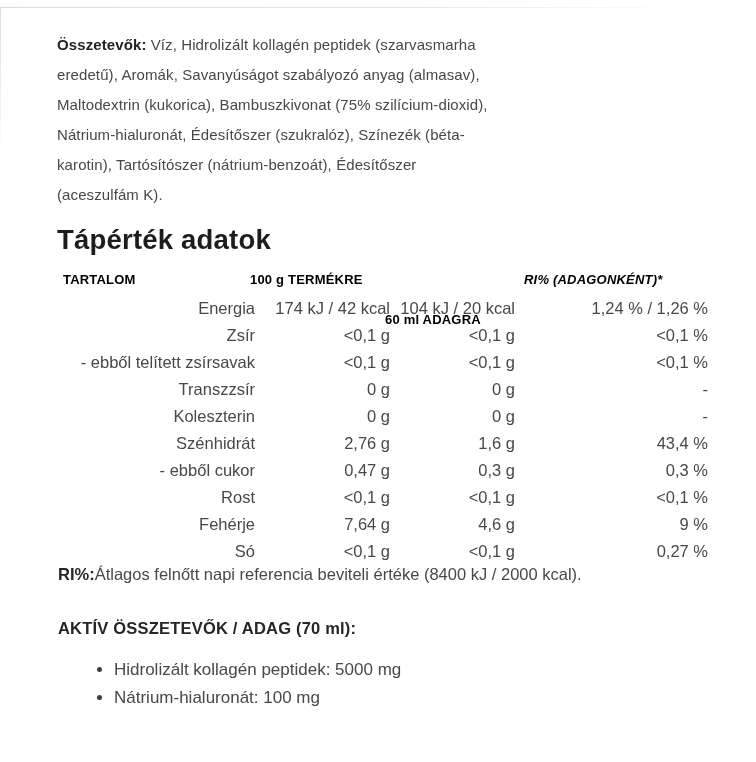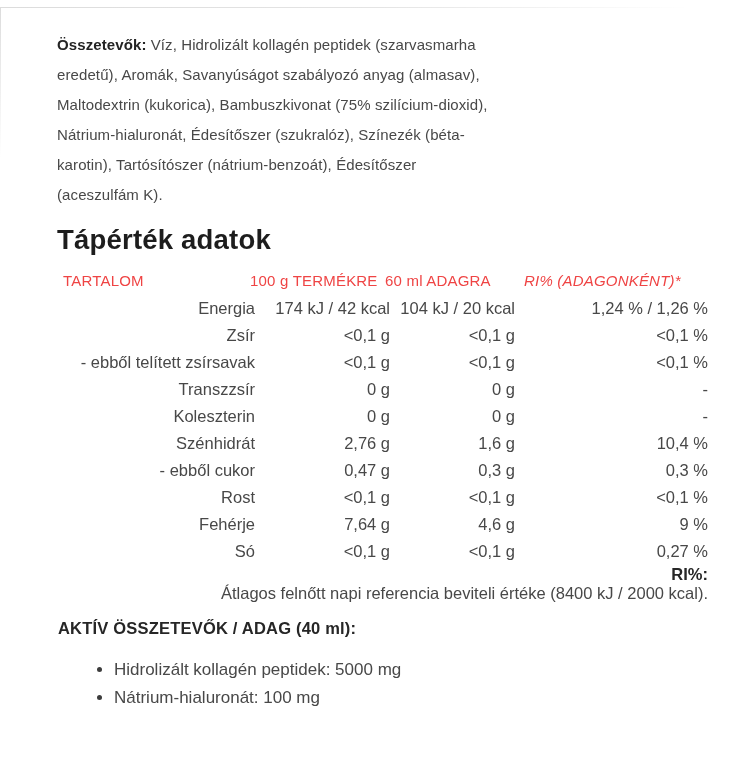--- a/index.html
+++ b/index.html
@@ -22,35 +22,35 @@
   .ing-bold{font-weight:700;color:#242424;}
 
   
   .section-title{
     margin:13px 0 0;font-size:27.5px;line-height:34px;font-weight:900;
     color:#1d1d1d;letter-spacing:.2px;
   }
 
   
   .ntable{margin:15px 0 0 6px;}
-  .thead{position:relative;height:20px;font-size:15px;font-weight:400;
-    color:#ef4444;letter-spacing:.2px;}
+  .thead{position:relative;height:20px;font-size:13px;font-weight:700;
+    color:#000000;letter-spacing:.2px;}
   .thead .h{position:absolute;top:0;white-space:nowrap;}
   .h-1{left:0;}
   .h-2{left:187px;}
-  .h-3{left:322px;}
+  .h-3{left:322px;margin-top:40px;}
   .h-4{left:433px;font-style:italic;margin-left:28px;}
   .tbody{margin-top:3px;}
   .trow{display:grid;grid-template-columns:192px 135px 125px auto;
     height:27px;align-items:center;font-size:16.5px;color:#484848;}
   .trow .c{white-space:nowrap;text-align:right;}
 
   
-  .footnote{margin-left:1px;height:27px;display:flex;align-items:flex-end;
-    font-size:16.5px;color:#484848;white-space:nowrap;flex-direction:column;}
+  .footnote{margin-left:1px;height:27px;display:flex;align-items:flex-start;
+    font-size:16.5px;color:#484848;white-space:nowrap;}
   .footnote b{font-weight:700;color:#262626;}
 
   
   .actives-title{margin:26px 0 0 1px;font-size:16.5px;line-height:20px;
     font-weight:700;color:#262626;letter-spacing:.2px;white-space:nowrap;}
   .actives{margin:22px 0 0;padding:0 0 0 57px;list-style:none;}
   .actives li{position:relative;font-size:17px;line-height:19px;
     margin-bottom:9px;color:#484848;white-space:nowrap;}
   .actives li::before{
     content:"";position:absolute;left:-17px;top:7px;width:5px;height:5px;
@@ -123,21 +123,21 @@
           <span class="c c1">Koleszterin</span>
           <span class="c c2">0 g</span>
           <span class="c c3">0 g</span>
           <span class="c c4">-</span>
         </div>
 
         <div class="trow">
           <span class="c c1">Szénhidrát</span>
           <span class="c c2">2,76 g</span>
           <span class="c c3">1,6 g</span>
-          <span class="c c4">10,4 %</span>
+          <span class="c c4">43,4 %</span>
         </div>
 
         <div class="trow">
           <span class="c c1">- ebből cukor</span>
           <span class="c c2">0,47 g</span>
           <span class="c c3">0,3 g</span>
           <span class="c c4">0,3 %</span>
         </div>
 
         <div class="trow">
@@ -161,21 +161,21 @@
           <span class="c c4">0,27 %</span>
         </div>
       </div>
   </div>
 
   <div class="footnote">
       <b>RI%:</b>
       <span> Átlagos felnőtt napi referencia beviteli értéke (8400 kJ / 2000 kcal).</span>
     </div>
 
-  <div class="actives-title">AKTÍV ÖSSZETEVŐK / ADAG (40 ml):</div>
+  <div class="actives-title">AKTÍV ÖSSZETEVŐK / ADAG (70 ml):</div>
 
   <ul class="actives">
 
       <li>Hidrolizált kollagén peptidek: 5000 mg</li>
 
       <li>Nátrium-hialuronát: 100 mg</li>
     </ul>
 
 </div>
 

